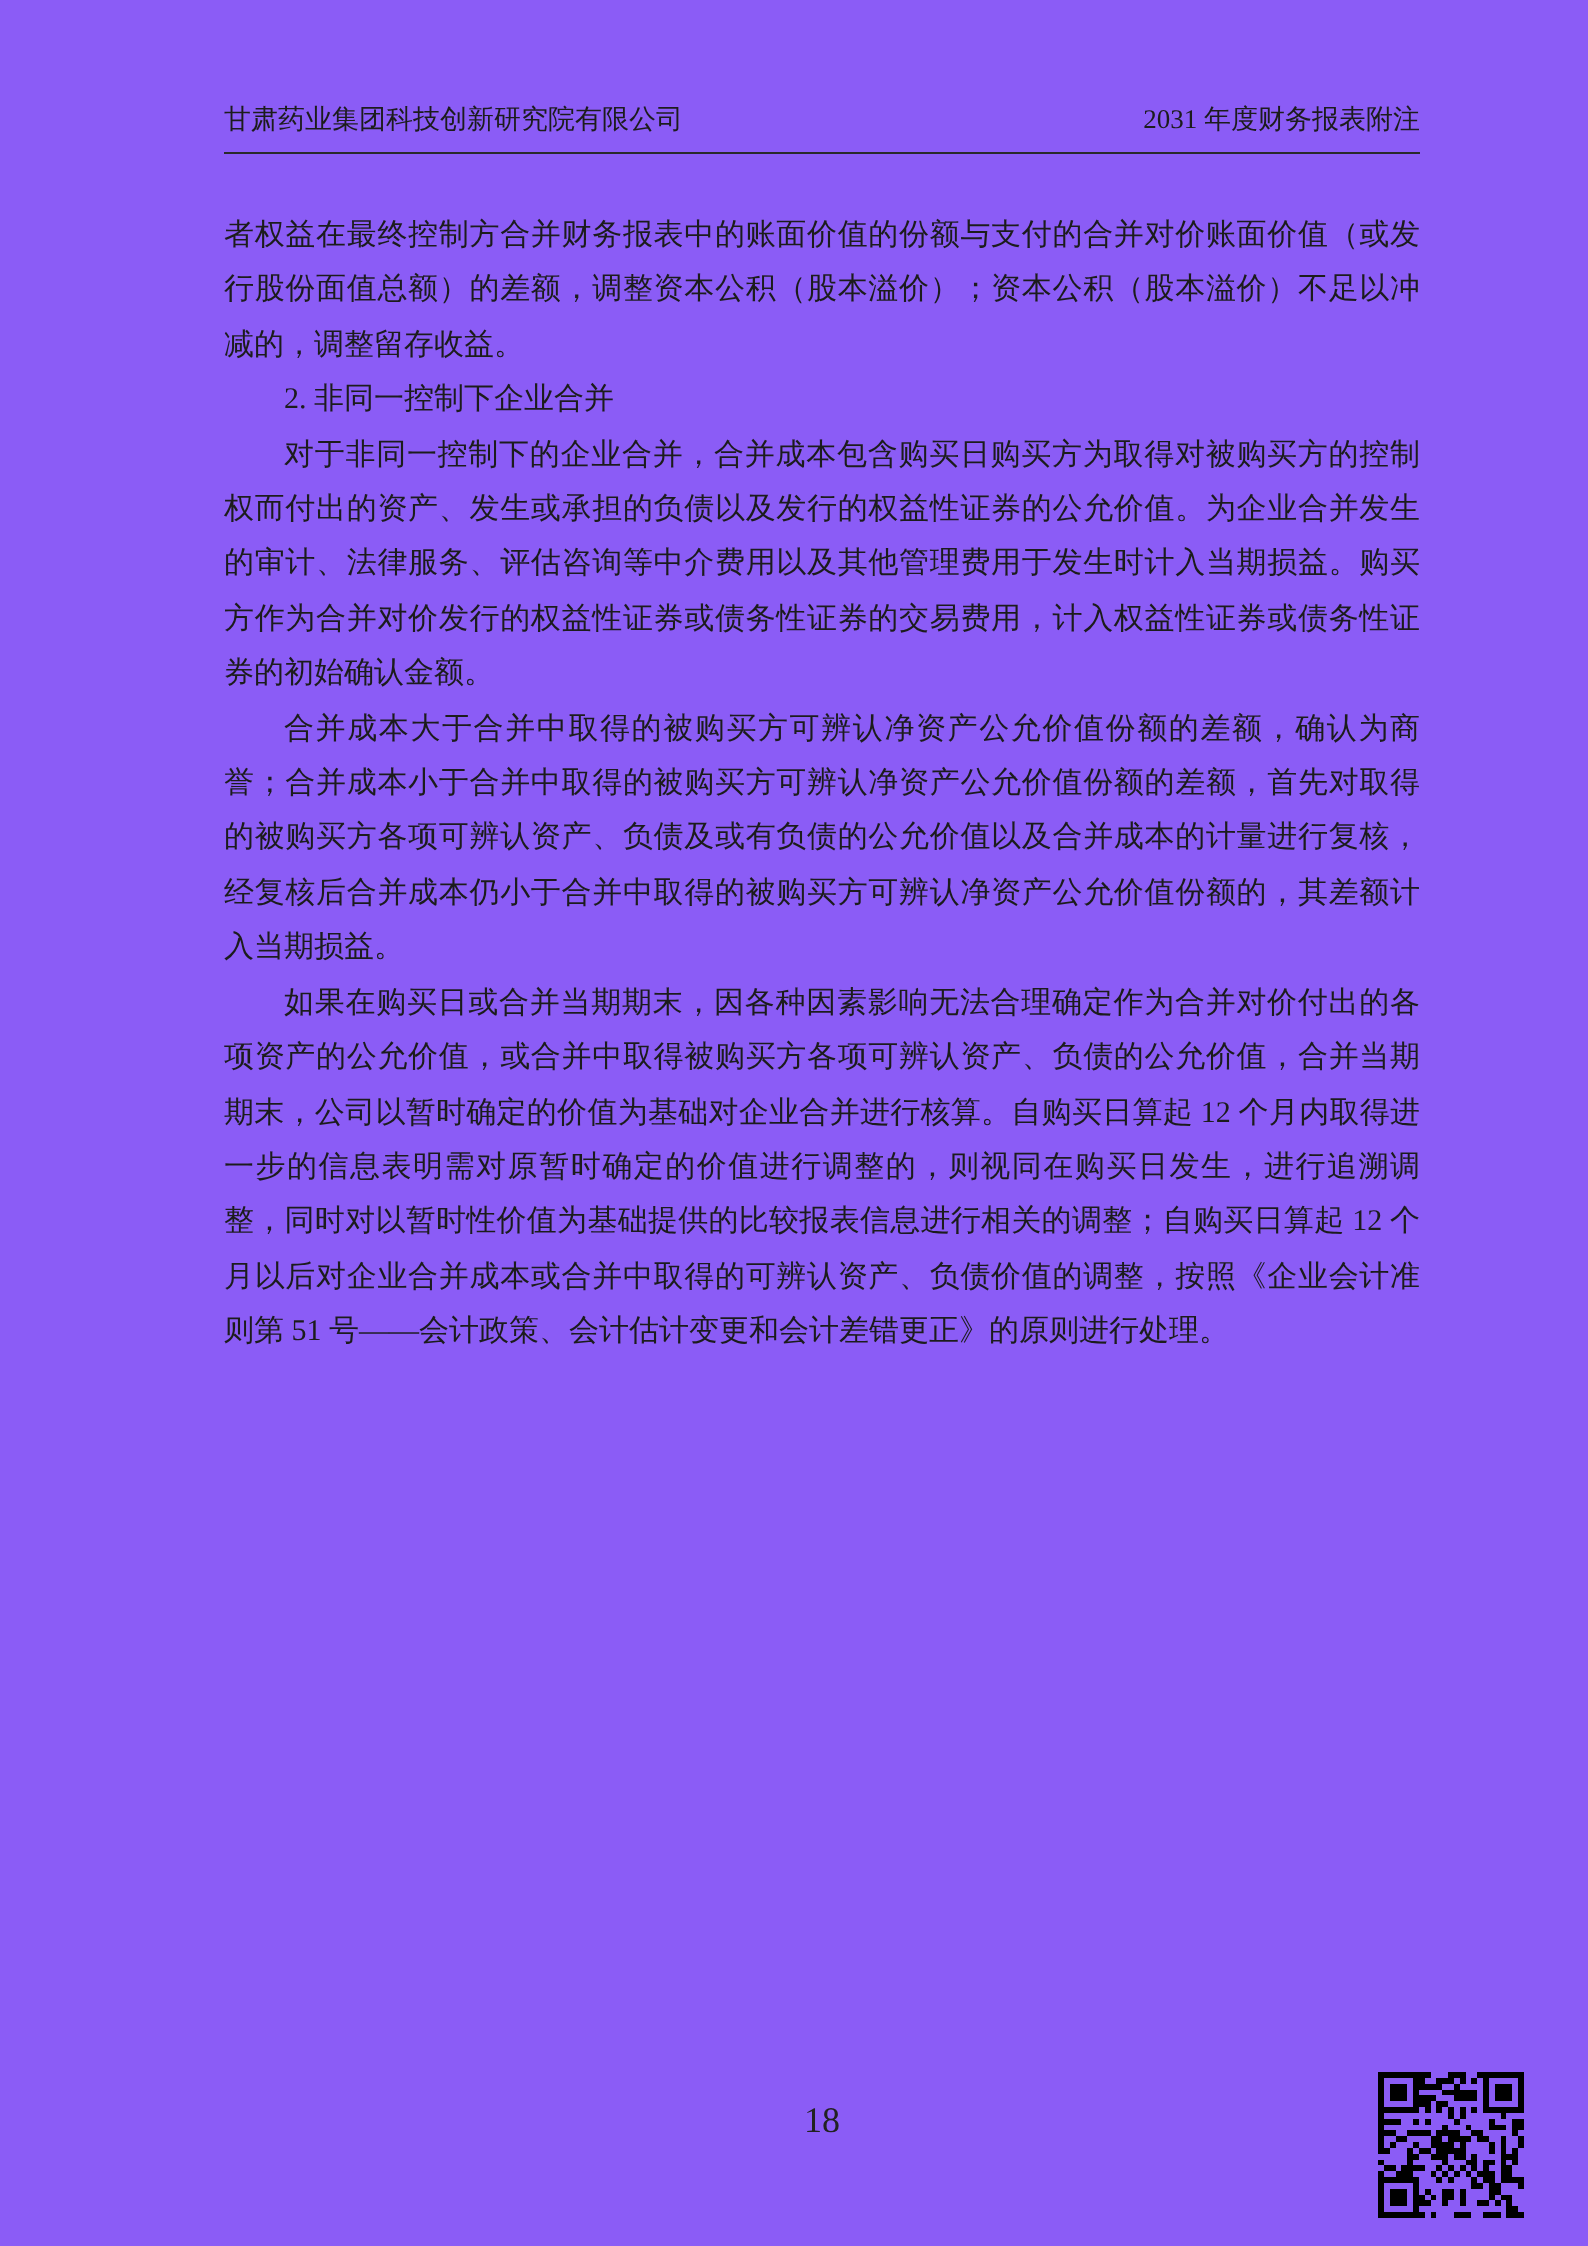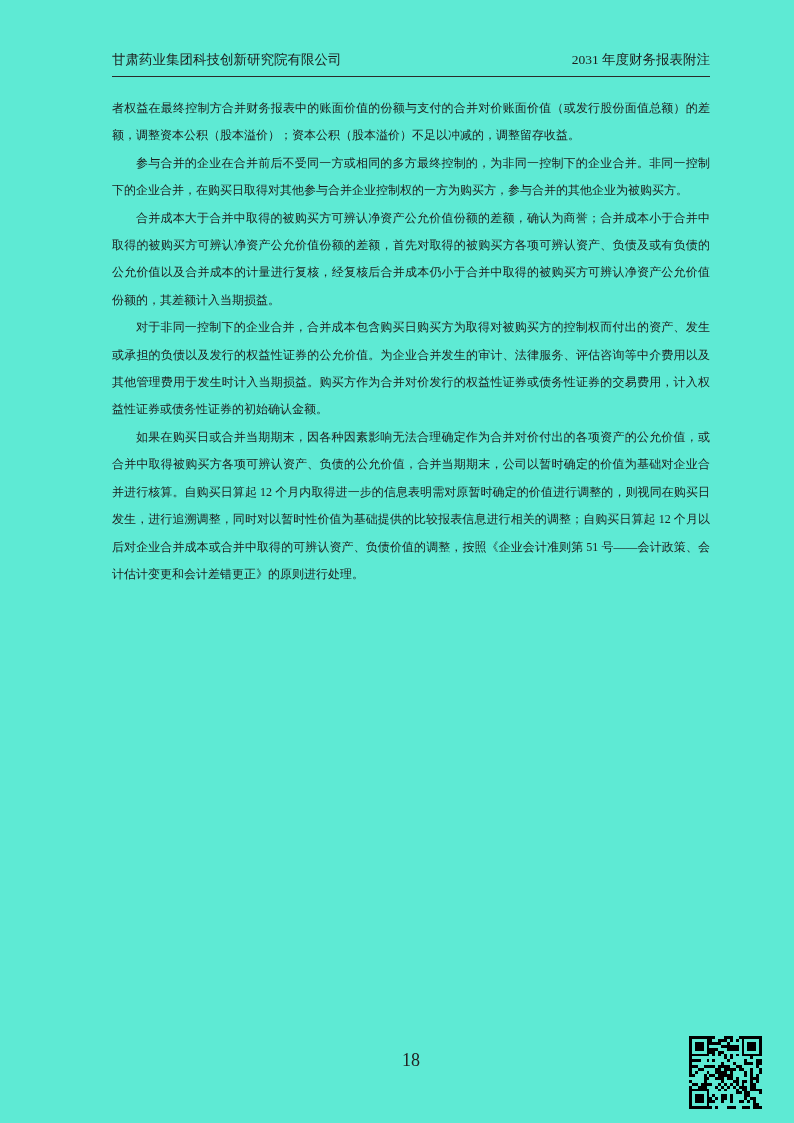--- a/index.html
+++ b/index.html
@@ -1,20 +1,20 @@
 <!DOCTYPE html>
 <html><head>
 <meta charset="utf-8">
 <style>
   html,body{margin:0;padding:0;background:#e9e9e9;}
   .page{
     position:relative;
     width:794px;height:1123px;
     margin:0 auto;
-    background:#5eead4;
+    background:#8b5cf6;
     outline:1px solid #d6d6d6;
     font-family:"Liberation Serif","DejaVu Serif",serif;
     color:#1c1c1c;
     overflow:hidden;
     text-decoration:underline;
   }
   .content{
     position:absolute;
     left:112px;
     width:598px;
@@ -23,22 +23,22 @@
   .header-row{
     display:flex;
     justify-content:space-between;
     align-items:flex-end;
     font-size:13.5px;
     line-height:20px;
     padding-bottom:6px;
     border-bottom:1.6px solid #2a2a2a;
   }
   .body-text{
-    margin-top:18px;
-    font-size:12px;
+    margin-top:28px;
+    font-size:15px;
     line-height:27.4px;
     text-align:justify;
     text-justify:inter-ideograph;
   }
   .body-text p{
     margin:0;
     text-indent:2em;
   }
   .body-text p.continuation{
     text-indent:0;
@@ -68,23 +68,23 @@
 
   <div class="content">
 
     <div class="header-row">
       <span>甘肃药业集团科技创新研究院有限公司</span>
       <span>2031 年度财务报表附注</span>
     </div>
 
     <div class="body-text">
       <p class="continuation">者权益在最终控制方合并财务报表中的账面价值的份额与支付的合并对价账面价值（或发行股份面值总额）的差额，调整资本公积（股本溢价）；资本公积（股本溢价）不足以冲减的，调整留存收益。</p>
-      <p>参与合并的企业在合并前后不受同一方或相同的多方最终控制的，为非同一控制下的企业合并。非同一控制下的企业合并，在购买日取得对其他参与合并企业控制权的一方为购买方，参与合并的其他企业为被购买方。</p>
+      <p>2. 非同一控制下企业合并</p>
+      <p>对于非同一控制下的企业合并，合并成本包含购买日购买方为取得对被购买方的控制权而付出的资产、发生或承担的负债以及发行的权益性证券的公允价值。为企业合并发生的审计、法律服务、评估咨询等中介费用以及其他管理费用于发生时计入当期损益。购买方作为合并对价发行的权益性证券或债务性证券的交易费用，计入权益性证券或债务性证券的初始确认金额。</p>
       <p>合并成本大于合并中取得的被购买方可辨认净资产公允价值份额的差额，确认为商誉；合并成本小于合并中取得的被购买方可辨认净资产公允价值份额的差额，首先对取得的被购买方各项可辨认资产、负债及或有负债的公允价值以及合并成本的计量进行复核，经复核后合并成本仍小于合并中取得的被购买方可辨认净资产公允价值份额的，其差额计入当期损益。</p>
-      <p>对于非同一控制下的企业合并，合并成本包含购买日购买方为取得对被购买方的控制权而付出的资产、发生或承担的负债以及发行的权益性证券的公允价值。为企业合并发生的审计、法律服务、评估咨询等中介费用以及其他管理费用于发生时计入当期损益。购买方作为合并对价发行的权益性证券或债务性证券的交易费用，计入权益性证券或债务性证券的初始确认金额。</p>
       <p>如果在购买日或合并当期期末，因各种因素影响无法合理确定作为合并对价付出的各项资产的公允价值，或合并中取得被购买方各项可辨认资产、负债的公允价值，合并当期期末，公司以暂时确定的价值为基础对企业合并进行核算。自购买日算起 12 个月内取得进一步的信息表明需对原暂时确定的价值进行调整的，则视同在购买日发生，进行追溯调整，同时对以暂时性价值为基础提供的比较报表信息进行相关的调整；自购买日算起 12 个月以后对企业合并成本或合并中取得的可辨认资产、负债价值的调整，按照《企业会计准则第 51 号——会计政策、会计估计变更和会计差错更正》的原则进行处理。</p>
     </div>
 
   </div>
 
   <div class="page-number">18</div>
 
   <div class="qr">
     <svg viewBox="0 0 25 25" xmlns="http://www.w3.org/2000/svg" fill="#000000">
         <rect x="0" y="0" width="1" height="1"></rect>

